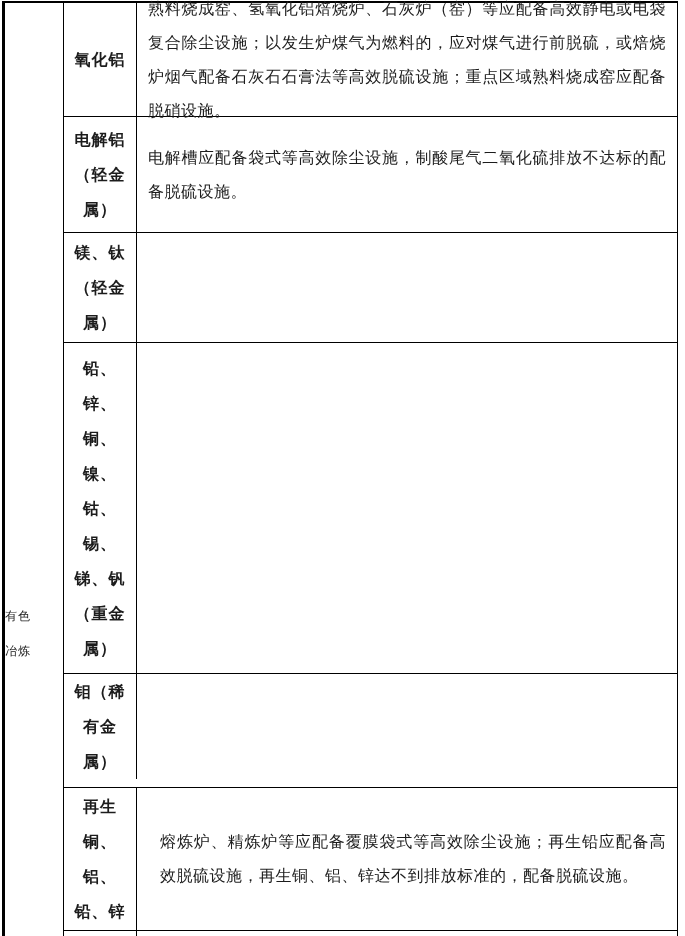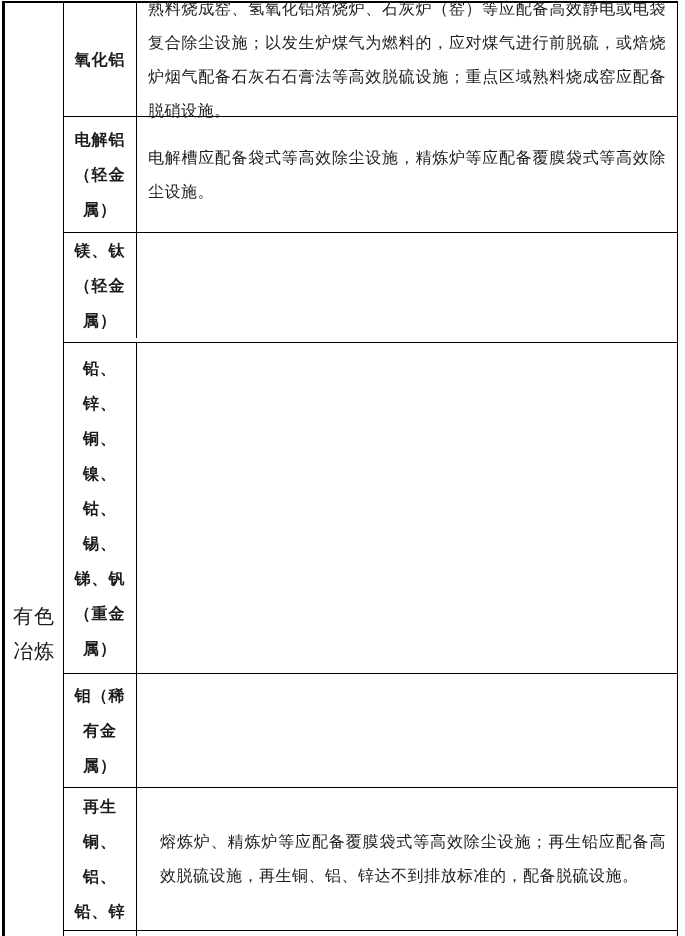--- a/index.html
+++ b/index.html
@@ -29,43 +29,42 @@
     box-sizing: border-box;
     border-right: 1px solid #000;
     position: relative;
     flex: 0 0 auto;
   }
   .section-label {
     position: absolute;
     top: 596px;
     left: 0;
     width: 100%;
-    text-align: center;
-    font-size: 20px;
+    font-size: 12px;
     line-height: 35px;
     white-space: pre-line;
     letter-spacing: 1px;
   }
   .rows-col {
     flex: 1 1 auto;
     display: flex;
     flex-direction: column;
     min-width: 0;
   }
   .row {
     display: flex;
     box-sizing: border-box;
     border-bottom: 1px solid #000;
     flex: 0 0 auto;
   }
   .row.r1 { height: 114px; }
   .row.r2 { height: 116px; }
-  .row.r3 { height: 110px; flex-direction: column; }
+  .row.r3 { height: 110px; }
   .row.r4 { height: 331px; }
-  .row.r5 { height: 114px; }
+  .row.r5 { height: 114px; flex-direction: column; }
   .row.r6 { height: 143px; gap: 12px; }
   .row.stub { flex: 1 1 auto; border-bottom: none; }
   .metal-cell {
     width: 73px;
     box-sizing: border-box;
     border-right: 1px solid #000;
     flex: 0 0 auto;
     display: flex;
     align-items: center;
     justify-content: center;
@@ -117,21 +116,21 @@
         </div>
       </div>
 
       <div class="row r2">
         <div class="metal-cell">
           <div class="metal-label">电解铝
 （轻金
 属）</div>
         </div>
         <div class="desc-cell">
-          <div class="desc-text">电解槽应配备袋式等高效除尘设施，精炼炉等应配备覆膜袋式等高效除尘设施。</div>
+          <div class="desc-text">电解槽应配备袋式等高效除尘设施，制酸尾气二氧化硫排放不达标的配备脱硫设施。</div>
         </div>
       </div>
 
       <div class="row r3">
         <div class="metal-cell">
           <div class="metal-label">镁、钛
 （轻金
 属）</div>
         </div>
       </div>

